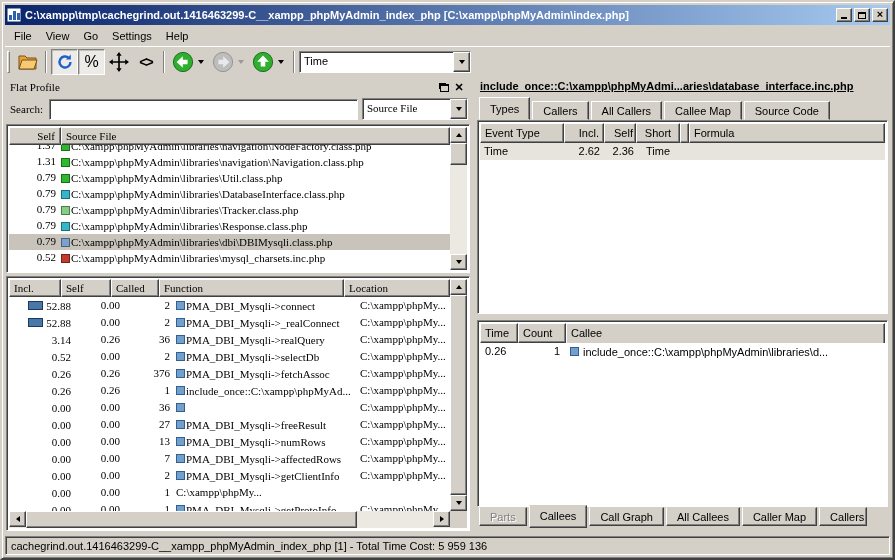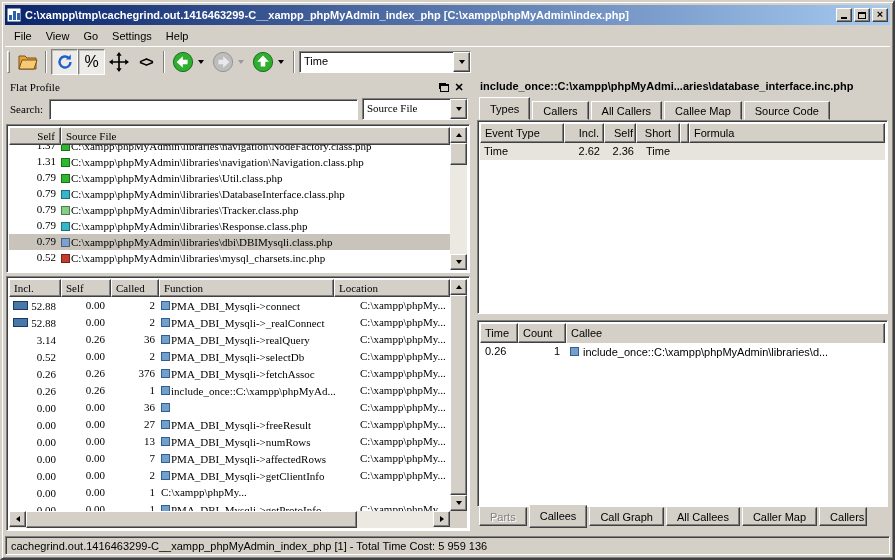--- a/index.html
+++ b/index.html
@@ -75,42 +75,42 @@
   .hcell { height:18px; line-height:15px; padding:1px 4px; background:#d4d0c8; border:1px solid; border-color:#fff #404040 #404040 #fff; box-shadow: inset -1px -1px 0 #808080; overflow:hidden; white-space:nowrap; }
   .rows { flex:1; overflow:hidden; }
 
   .srow { height:16px; line-height:15px; display:flex; white-space:nowrap; }
   .srow.selected { background:#c8c4bc; }
   .srow.clip-top { margin-top:-7px; }
   .c-self  { width:52px; flex:none; text-align:right; padding-right:5px; }
   .c-file  { flex:1; overflow:hidden; display:flex; align-items:center; }
   .sq { width:9px; height:9px; flex:none; margin-right:1px; border:1px solid rgba(0,0,0,.4); }
 
-  .frow { height:17px; line-height:16px; display:flex; white-space:nowrap; }
+  .frow { height:17px; line-height:16px; display:flex; white-space:nowrap;padding-left:15px; }
   .c-incl   { width:52px; flex:none; display:flex; align-items:center; justify-content:flex-end; padding-right:5px; }
   .bar { width:15px; height:9px; flex:none; background:#4878a8; border:1px solid #1c3a5e; margin-right:3px; }
   .c-fself  { width:50px; flex:none; text-align:right; padding-right:6px; }
   .c-called { width:48px; flex:none; text-align:right; padding-right:4px; }
   .c-fn     { flex:1; overflow:hidden; display:flex; align-items:center; padding-left:2px; }
   .fsq { width:9px; height:9px; flex:none; background:#73a0c9; border:1px solid #2f5f94; margin-right:1px; }
   .c-loc    { width:92px; flex:none; overflow:hidden; padding-left:2px; }
 
   
   .vscroll { position:absolute; top:2px; bottom:2px; right:2px; width:17px; background:#ece9e2; display:flex; flex-direction:column; }
   .fn-table .vscroll { bottom:19px; }
   .sbtn { width:17px; height:16px; flex:none; display:flex; align-items:center; justify-content:center;
     background:#d4d0c8; border:1px solid; border-color:#fff #404040 #404040 #fff; box-shadow: inset -1px -1px 0 #808080; }
   .vthumb { width:17px; flex:none; background:#d4d0c8; border:1px solid; border-color:#fff #404040 #404040 #fff; box-shadow: inset -1px -1px 0 #808080; }
   .strack { flex:1; }
   .hscroll { position:absolute; left:2px; right:19px; bottom:2px; height:17px; background:#ece9e2; display:flex; }
   .hthumb { height:17px; width:75%; background:#d4d0c8; border:1px solid; border-color:#fff #404040 #404040 #fff; box-shadow: inset -1px -1px 0 #808080; }
   .scorner { position:absolute; right:2px; bottom:2px; width:17px; height:17px; background:#d4d0c8; }
 
   
-  .rp-title { height:18px; flex:none; font-weight:bold; padding:2px 4px 0 4px; white-space:nowrap; overflow:hidden; }
+  .rp-title { height:18px; flex:none; font-weight:bold; padding:2px 4px 0 4px; white-space:nowrap; overflow:hidden;text-decoration:underline; }
   .tabbar { height:24px; flex:none; display:flex; align-items:flex-end; padding-left:3px; position:relative; }
   .tab { height:19px; line-height:18px; padding:0 10px; background:#d4d0c8; border:1px solid; border-color:#fff #404040 transparent #fff; box-shadow: inset -1px 0 0 #808080; margin-right:2px; white-space:nowrap; }
   .tab.active { height:23px; line-height:22px; z-index:2; }
   .tabbar.bottom { align-items:flex-start; }
   .tabbar.bottom .tab { border-color:transparent #404040 #404040 #fff; box-shadow: inset -1px -1px 0 #808080; }
   .tabbar.bottom .tab.active { height:23px; line-height:20px; margin-top:-2px; }
   .tab.disabled { color:#808080; text-shadow:1px 1px 0 #fff; }
   .tab.clip-right { max-width:60px; overflow:hidden; padding-right:2px; }
 
   .etable { height:194px; flex:none; margin:0 1px; }
@@ -350,21 +350,21 @@
         </div>
       </div>
 
       <div class="listbox fn-table bi">
         <div class="list-inner">
           <div class="hdr-row">
             <span class="hcell" style="width:52px">Incl.</span>
             <span class="hcell" style="width:50px">Self</span>
             <span class="hcell" style="width:48px">Called</span>
             <span class="hcell" style="flex:1">Function</span>
-            <span class="hcell" style="width:116px">Location</span>
+            <span class="hcell" style="width:106px">Location</span>
           </div>
           <div class="rows">
 
               <div class="frow">
                 <span class="c-incl">
                   <i class="bar"></i>
                   <span>52.88</span>
                 </span>
                 <span class="c-fself">0.00</span>
                 <span class="c-called">2</span>

